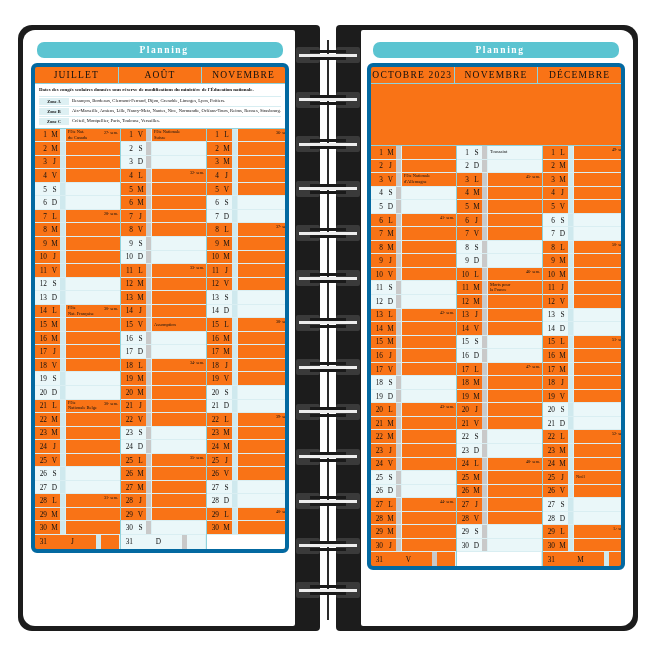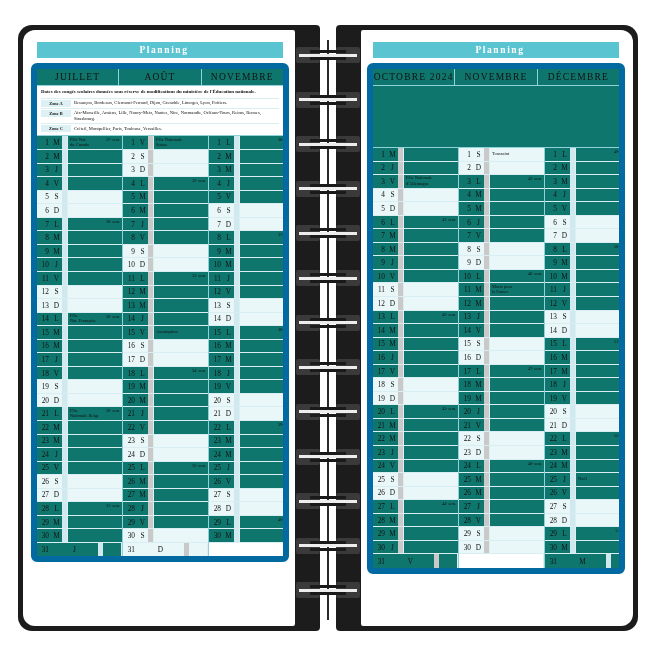--- a/index.html
+++ b/index.html
@@ -40,37 +40,37 @@
     position: absolute;
     left: 8px; right: 6px; top: 12px; bottom: 12px;
   }
   .page.right .page-inner { left: 6px; right: 8px; }
 
   
   .banner {
     height: 16px;
     margin: 0 6px 5px 6px;
     background: #5bc4d1;
-    border-radius: 0;
+    border-radius: 7px;
     color: #ffffff;
     font-size: 9.5px;
     font-weight: bold;
     letter-spacing: 1.6px;
     text-align: center;
     line-height: 16px;
     font-family: "Liberation Serif", serif;
     padding-left: 8px;
   }
 
   
   .sheet {
-    border: 6px solid #0369a1;
+    border: 4px solid #0369a1;
     border-radius: 6px;
     overflow: hidden;
-    background: #0f766e;
+    background: #f97316;
   }
   .months {
     display: flex;
     border-bottom: 1px solid #8fd2dc;
   }
   .month-cell {
     flex: 1 1 0;
     text-align: center;
     font-size: 9.5px;
     letter-spacing: 1.2px;
@@ -869,21 +869,21 @@
           </div>
       </div>
     </div>
   </div>
 
   <div class="page right">
     <div class="page-inner">
       <div class="banner">Planning</div>
       <div class="sheet">
         <div class="months" id="months-right">
-            <div class="month-cell">OCTOBRE 2024</div>
+            <div class="month-cell">OCTOBRE 2023</div>
             <div class="month-cell">NOVEMBRE</div>
             <div class="month-cell">DÉCEMBRE</div>
           </div>
         <div class="legend-spacer" style="border-bottom:1px solid #8fd2dc;"></div>
         <div class="grid" id="grid-right">
             <div class="mcol">
               <div class="drow">
                 <span class="dnum">1</span>
                 <span class="dday">M</span>
                 <span class="dbar dark"></span>

